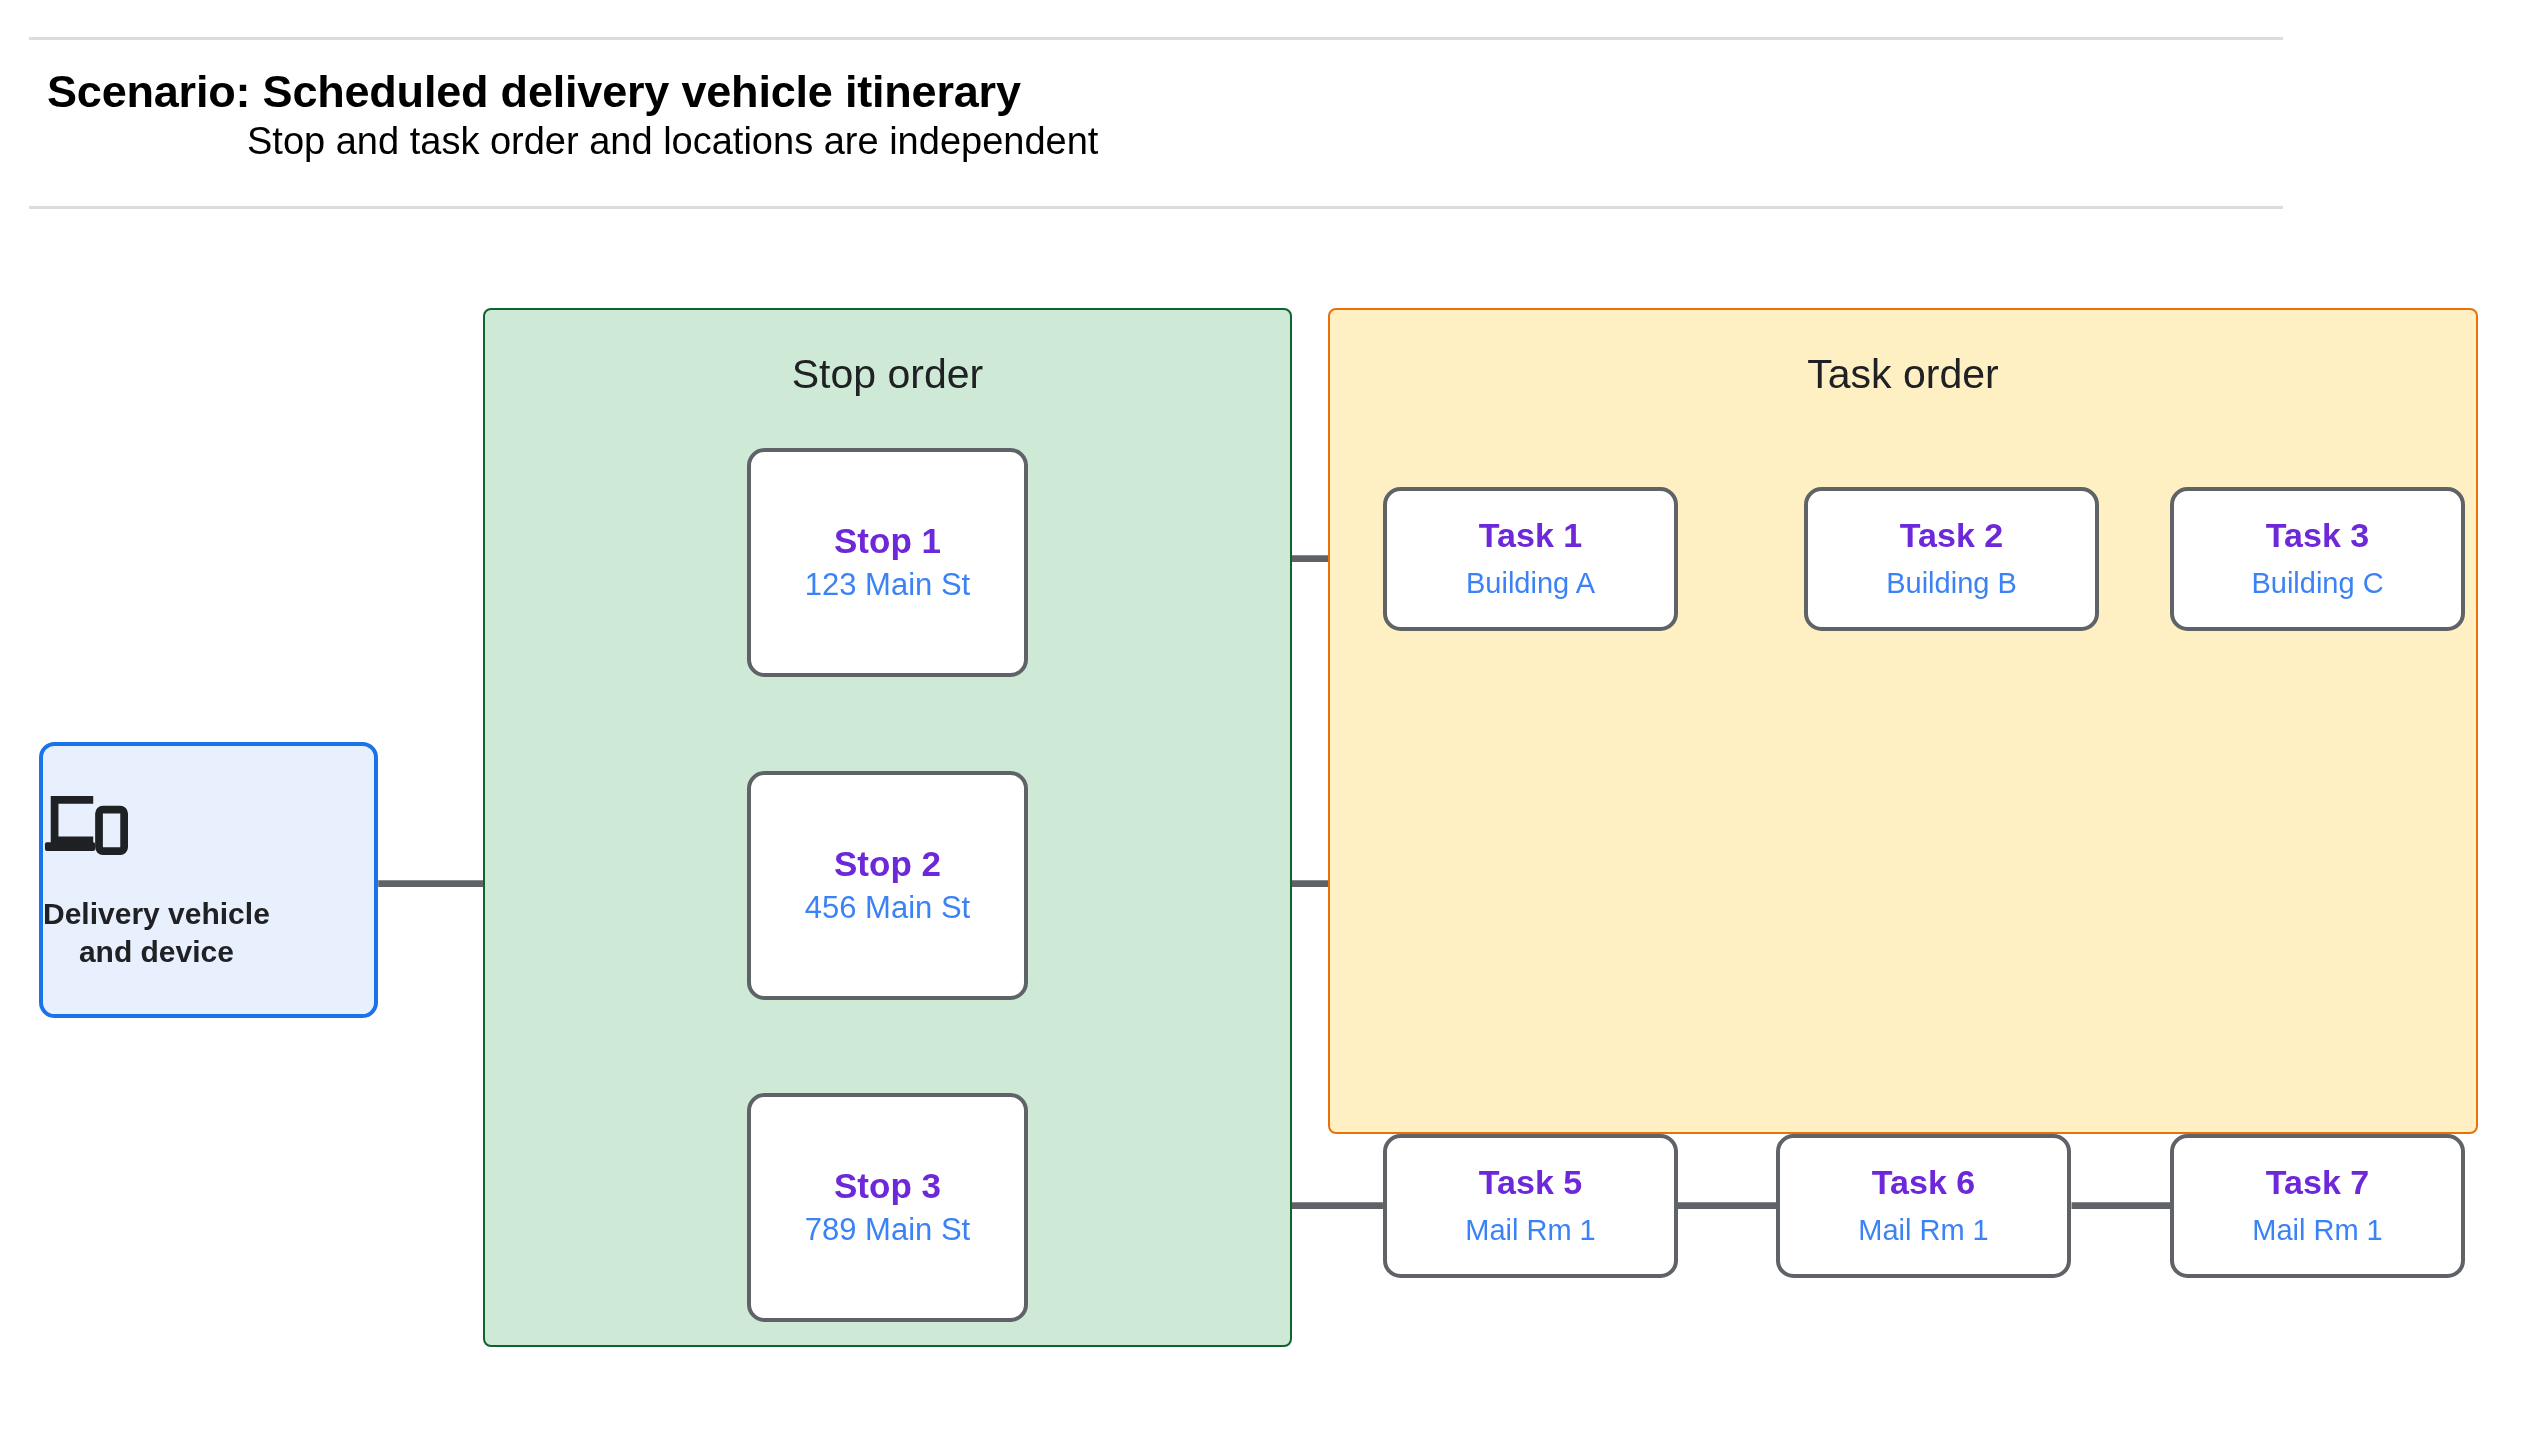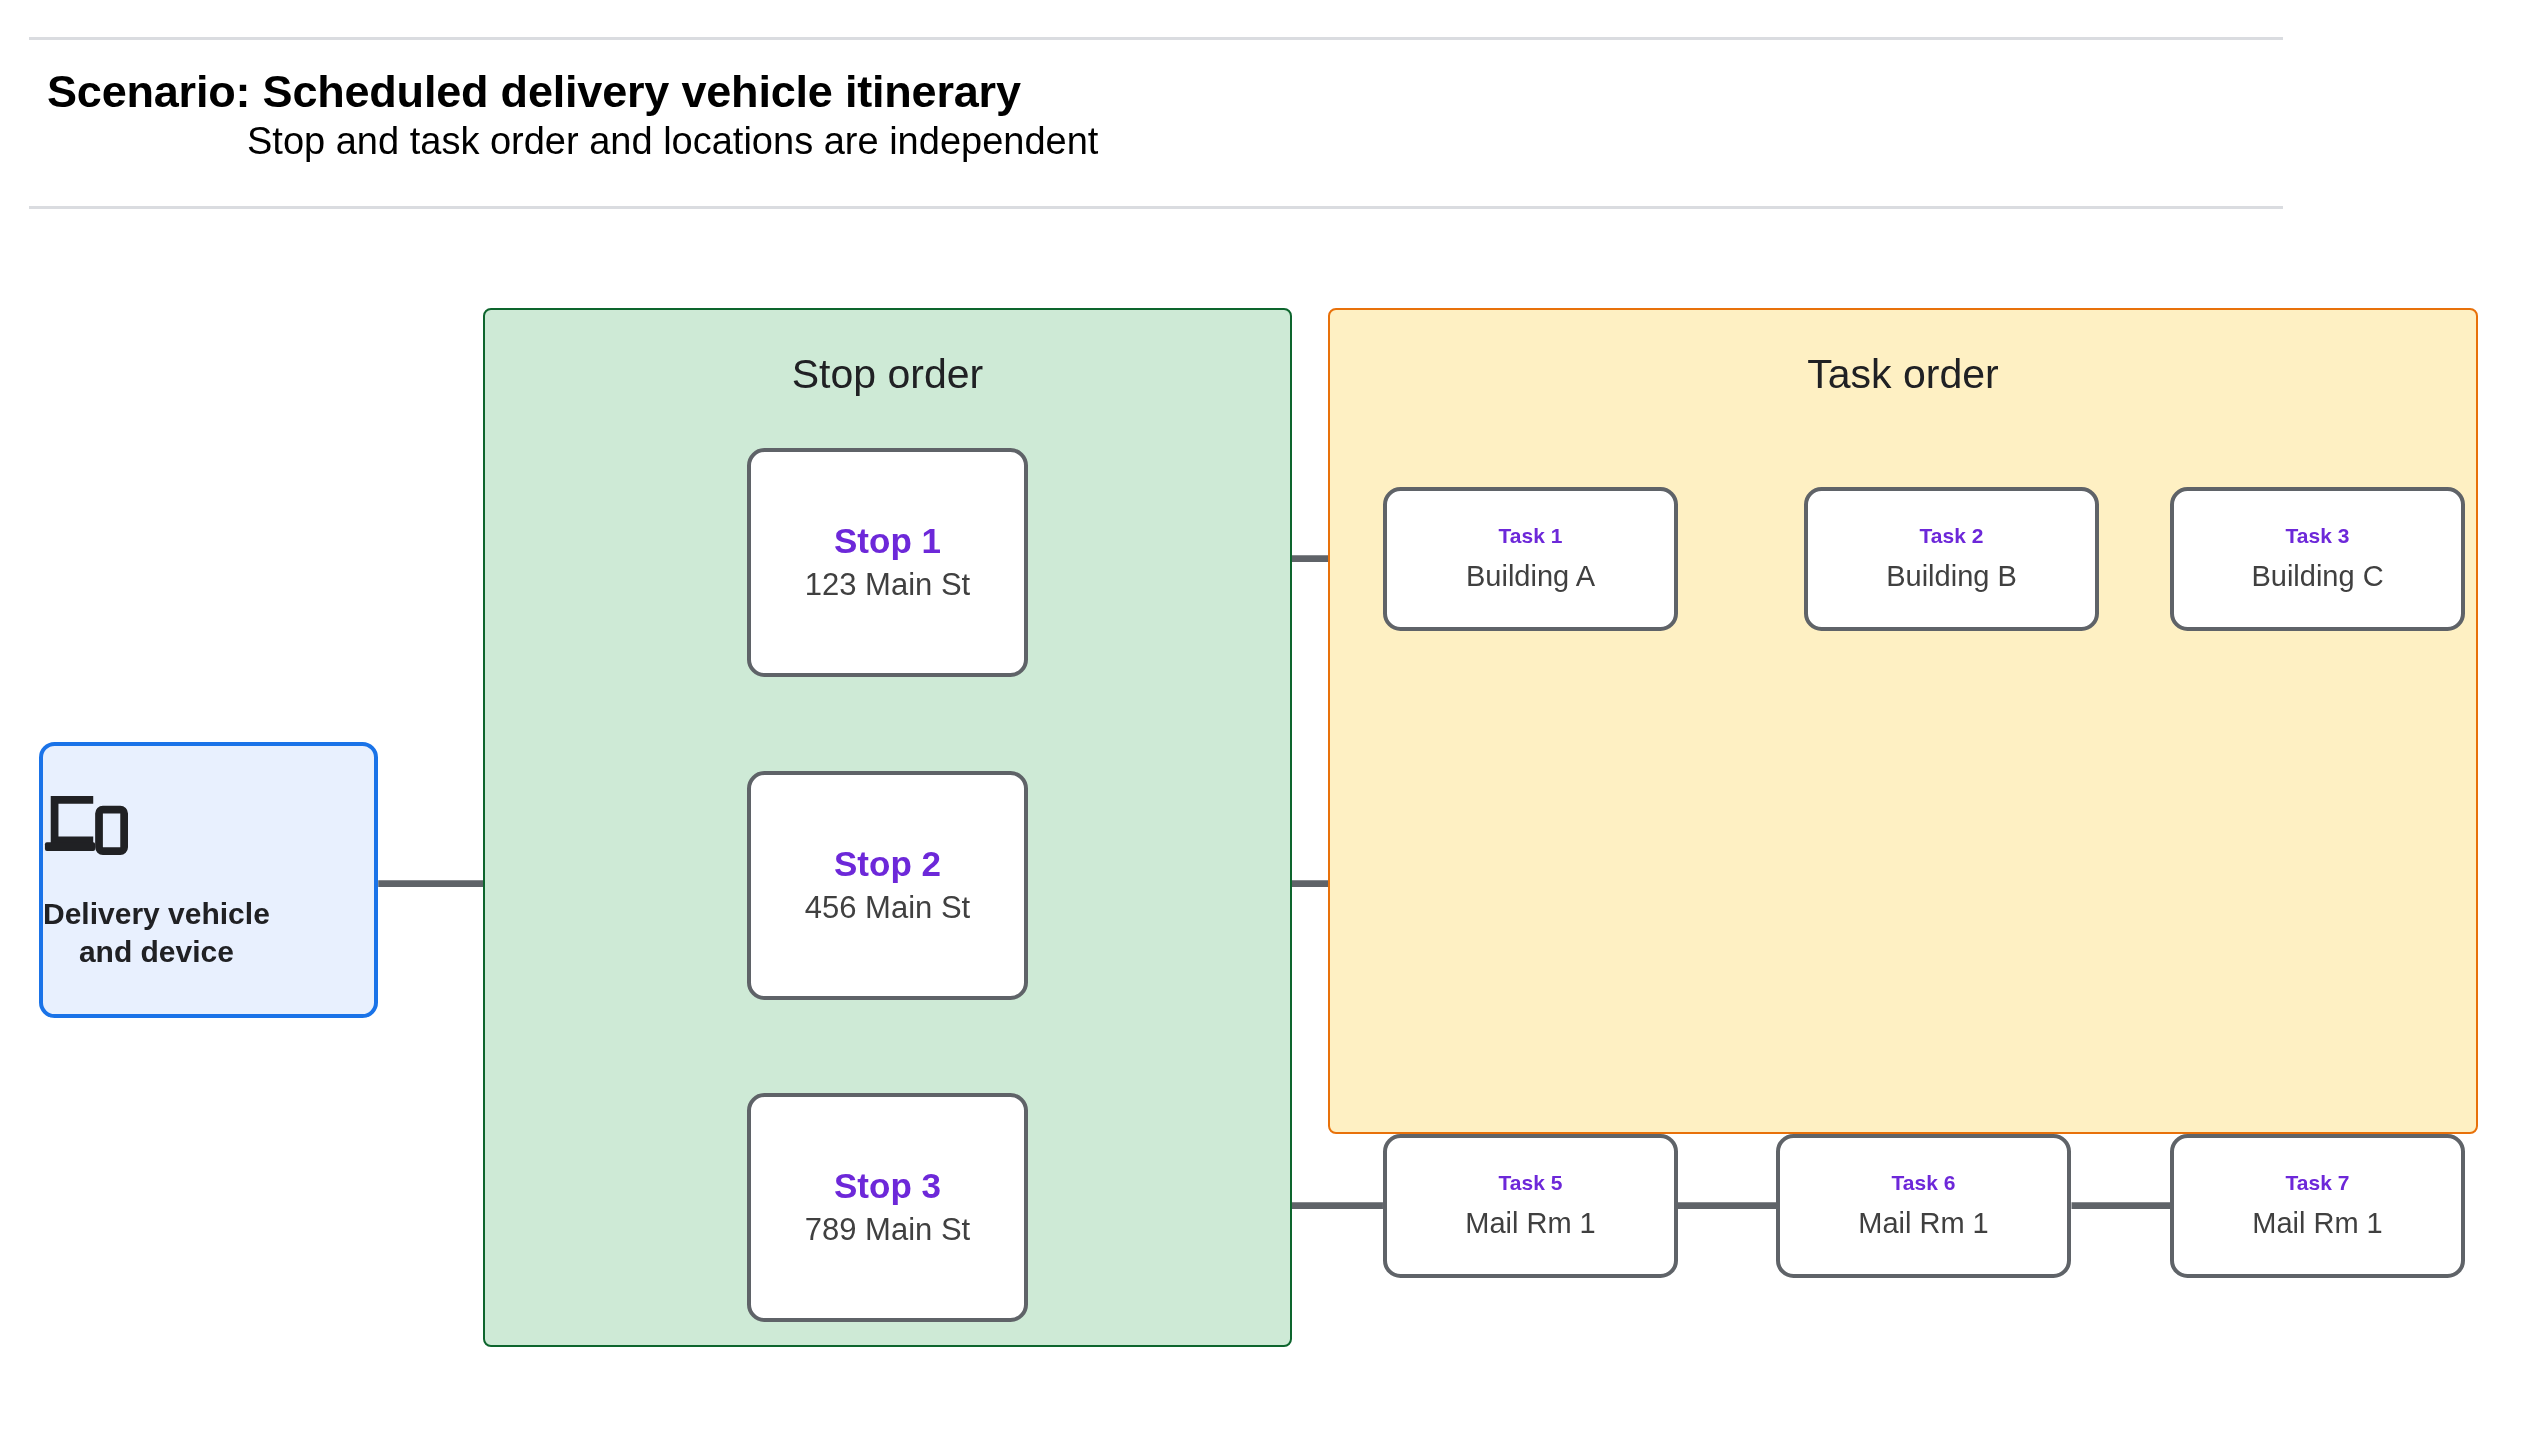--- a/index.html
+++ b/index.html
@@ -130,34 +130,34 @@
   }
   .card .title {
     font-size: 35px;
     font-weight: 700;
     color: #6d28d9;
     line-height: 1.1;
   }
   .card .sub {
     font-size: 31px;
     font-weight: 400;
-    color: #404040;
+    color: #3b82f6;
     line-height: 1.2;
     margin-top: 5.8px;
   }
   .stop-card {
     left: 747px;
     width: 281px;
     height: 229px;
   }
   .task-card {
     width: 295px;
     height: 144px;
   }
-  .task-card .title { font-size: 21px; }
+  .task-card .title { font-size: 34px; }
   .task-card .sub   { font-size: 29px; margin-top: 12px; }
 </style>
 </head>
 <body>
 
 <div id="stage">
 
   <div class="rule" id="rule-top"></div>
   <div id="page-title">Scenario: Scheduled delivery vehicle itinerary</div>
   <div id="page-subtitle">Stop and task order and locations are independent</div>

